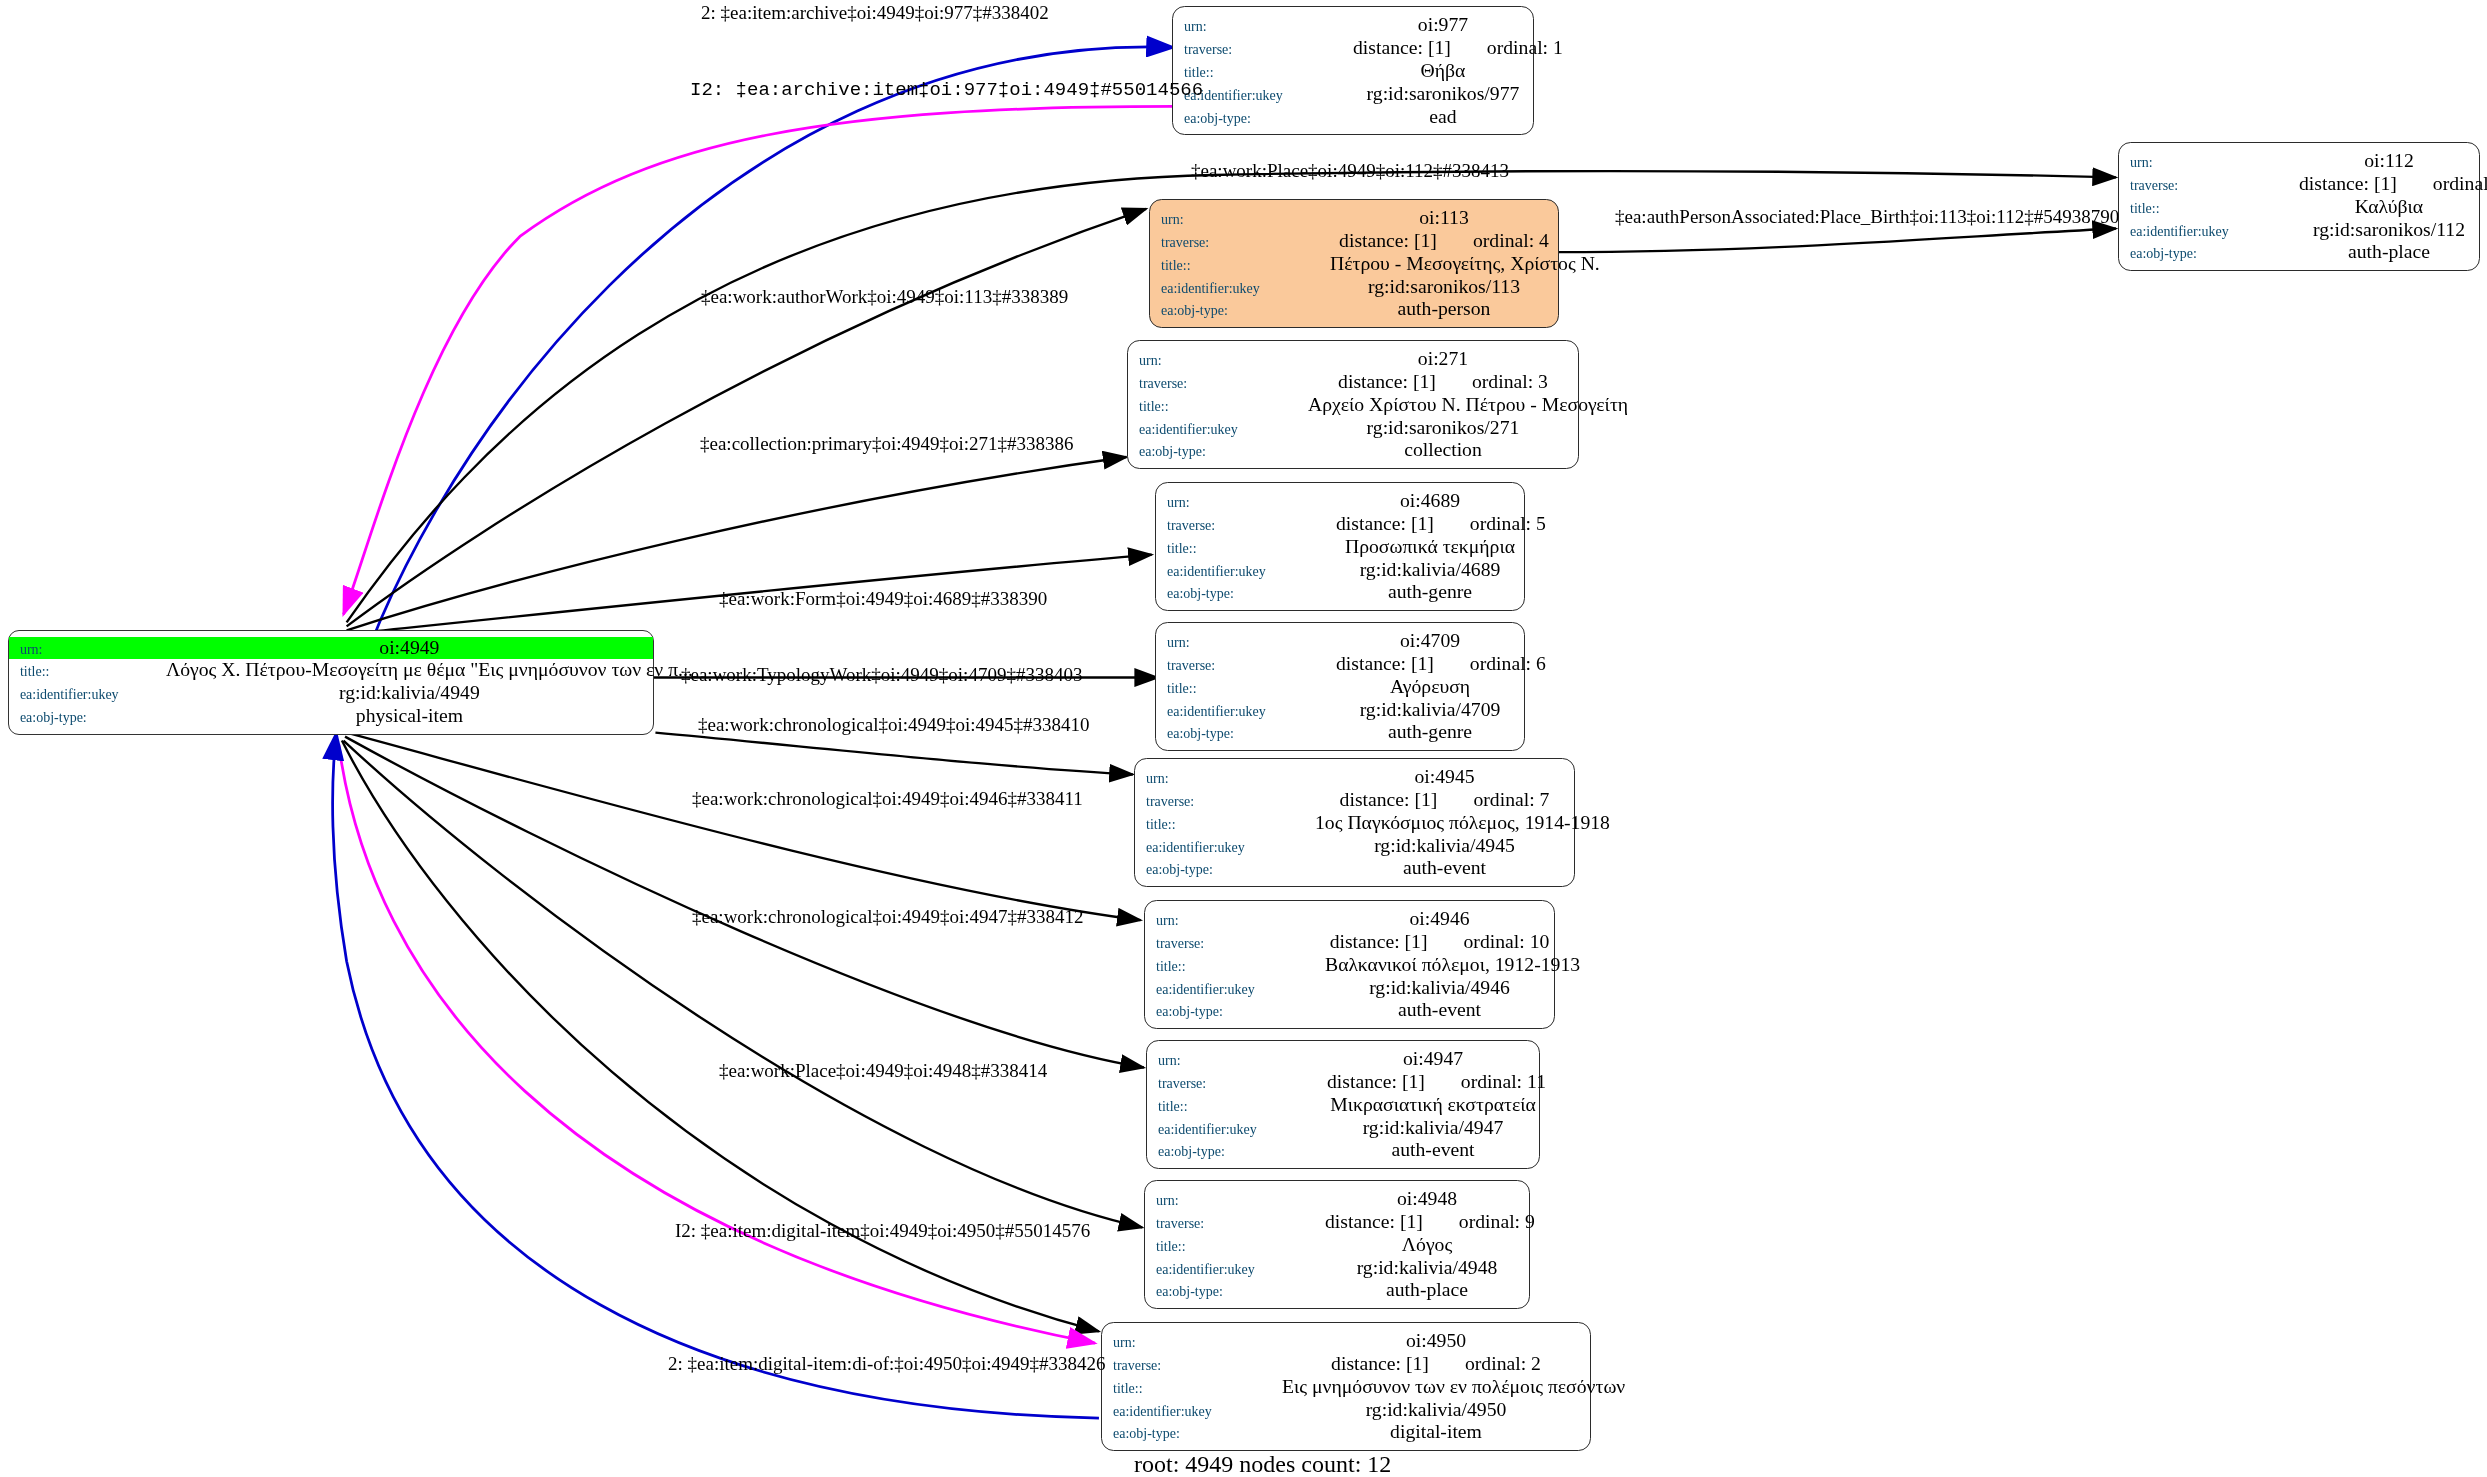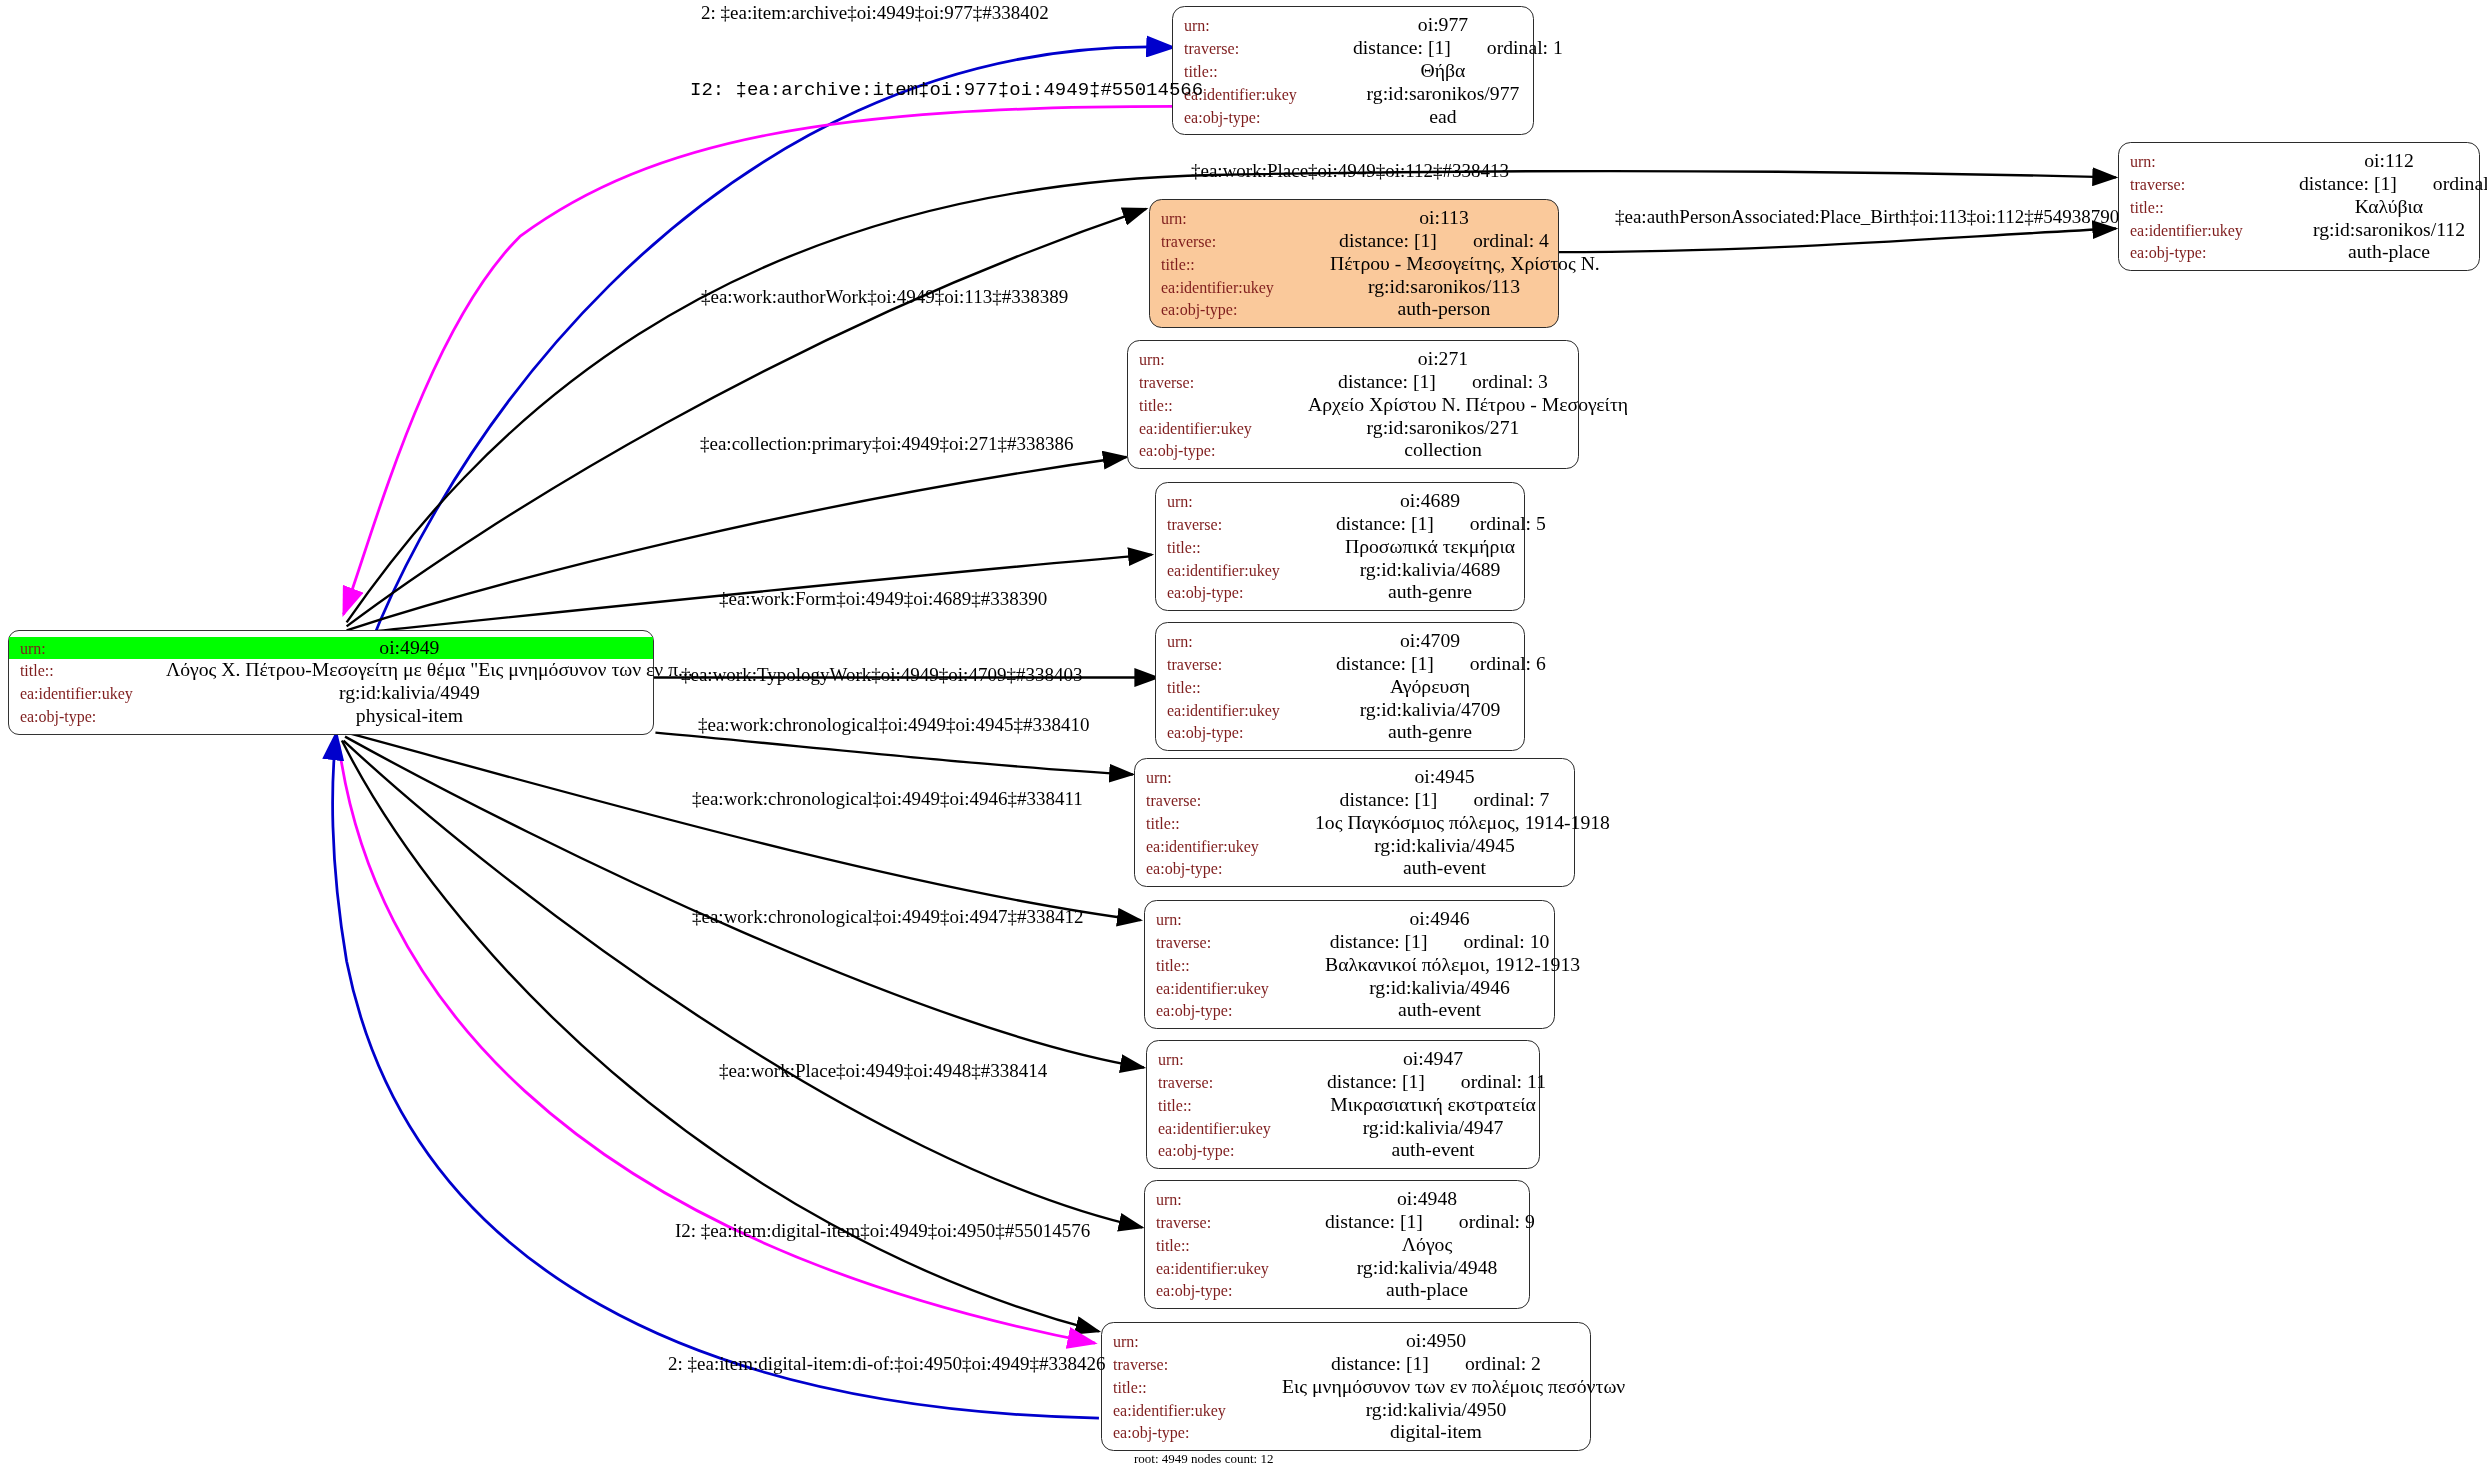--- a/index.html
+++ b/index.html
@@ -6,35 +6,35 @@
   body{font-family:"Liberation Serif","DejaVu Serif",serif;}
   #canvas{position:relative;width:2487px;height:1478px;overflow:hidden;background:#fff;}
   #edges{position:absolute;left:0;top:0;width:2487px;height:1478px;pointer-events:none;}
 
   .node{position:absolute;box-sizing:border-box;border:1.6px solid #2b2b2b;border-radius:12.6px;
         background:#ffffff;padding:6.3px 0;}
   .node.root{border-color:#333;border-radius:11px;}
   .node.person{background:#fac99b;border-color:#2b2b2b;}
 
   .row{display:flex;align-items:baseline;line-height:1.0;padding:1.6px 0;white-space:nowrap;}
-  .k{flex:0 0 auto;padding-left:11px;font-size:16px;color:#7f1d1d;}
+  .k{flex:0 0 auto;padding-left:11px;font-size:14px;color:#0c4a6e;}
   .v{flex:1 1 auto;font-size:19.7px;color:#000;text-align:center;}
   .kw{width:169px;}
   .node.root .kw{width:146px;}
 
   .hl{background:#00ff00;}
   .hl .k,.hl .v{background:#00ff00;}
   .row.hl{padding:0.8px 0;}
 
   .dist{display:inline-block;}
   .ord{display:inline-block;margin-left:36px;}
 
   .elabel{position:absolute;font-size:19px;color:#000;white-space:nowrap;
           font-family:"Liberation Serif","DejaVu Serif",serif;}
-  .footer{position:absolute;font-size:13px;color:#000;white-space:nowrap;}
+  .footer{position:absolute;font-size:24px;color:#000;white-space:nowrap;}
 </style>
 </head>
 <body>
 
 <div id="canvas">
 
   <svg id="edges" viewBox="0 0 3157 1876">
     <defs>
       <marker id="ar-k" markerWidth="11" markerHeight="8" refX="10" refY="4" orient="auto" markerUnits="strokeWidth">
         <path d="M0,0 L11,4 L0,8 z" fill="#000000"></path>

